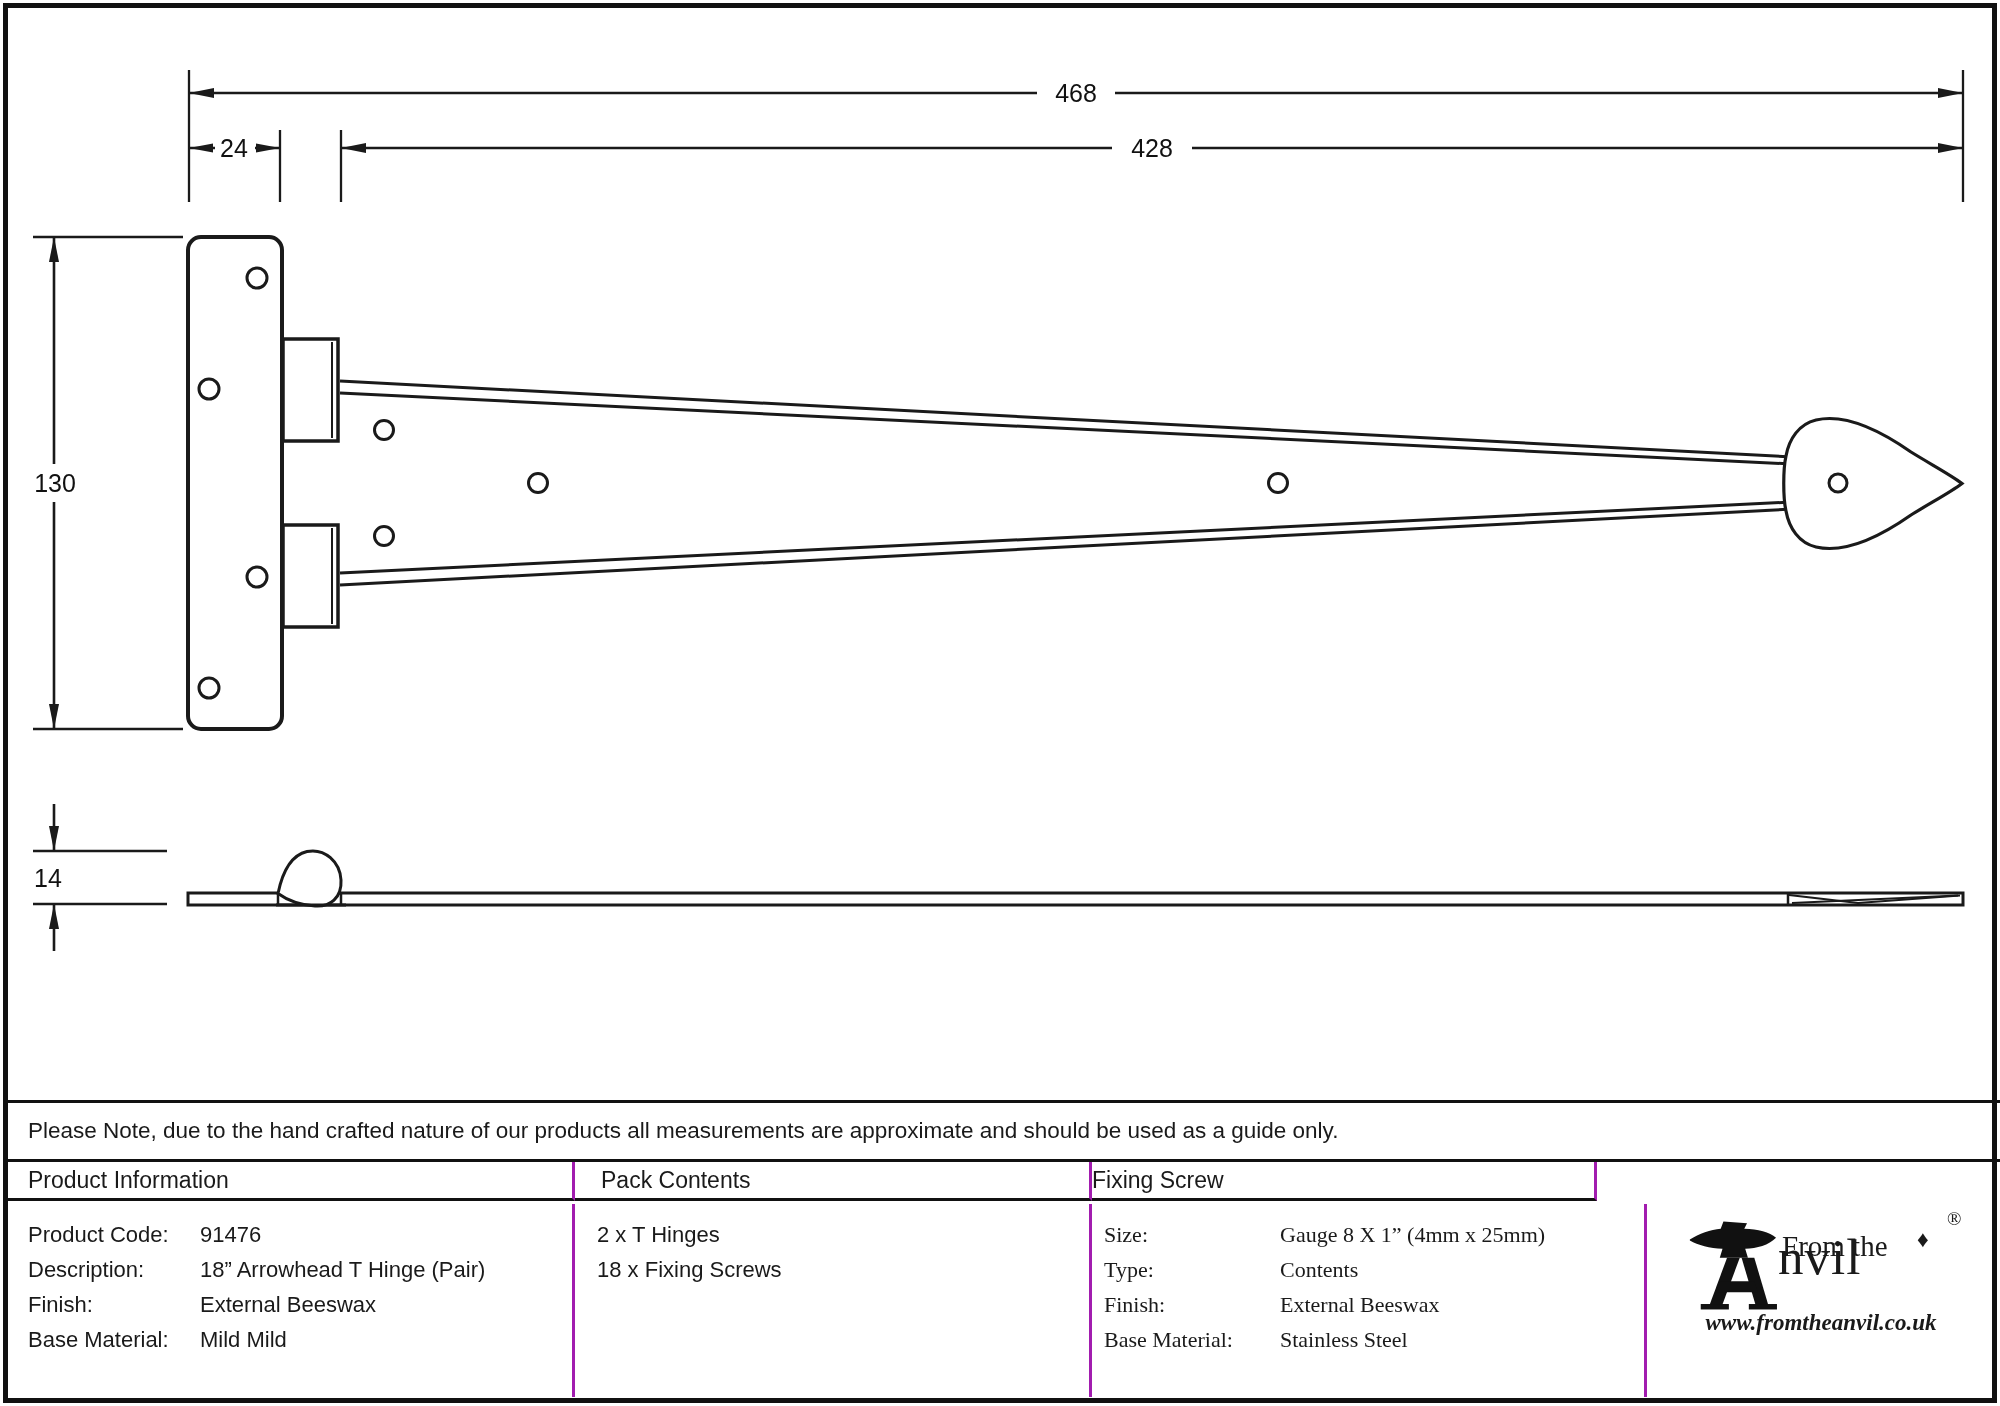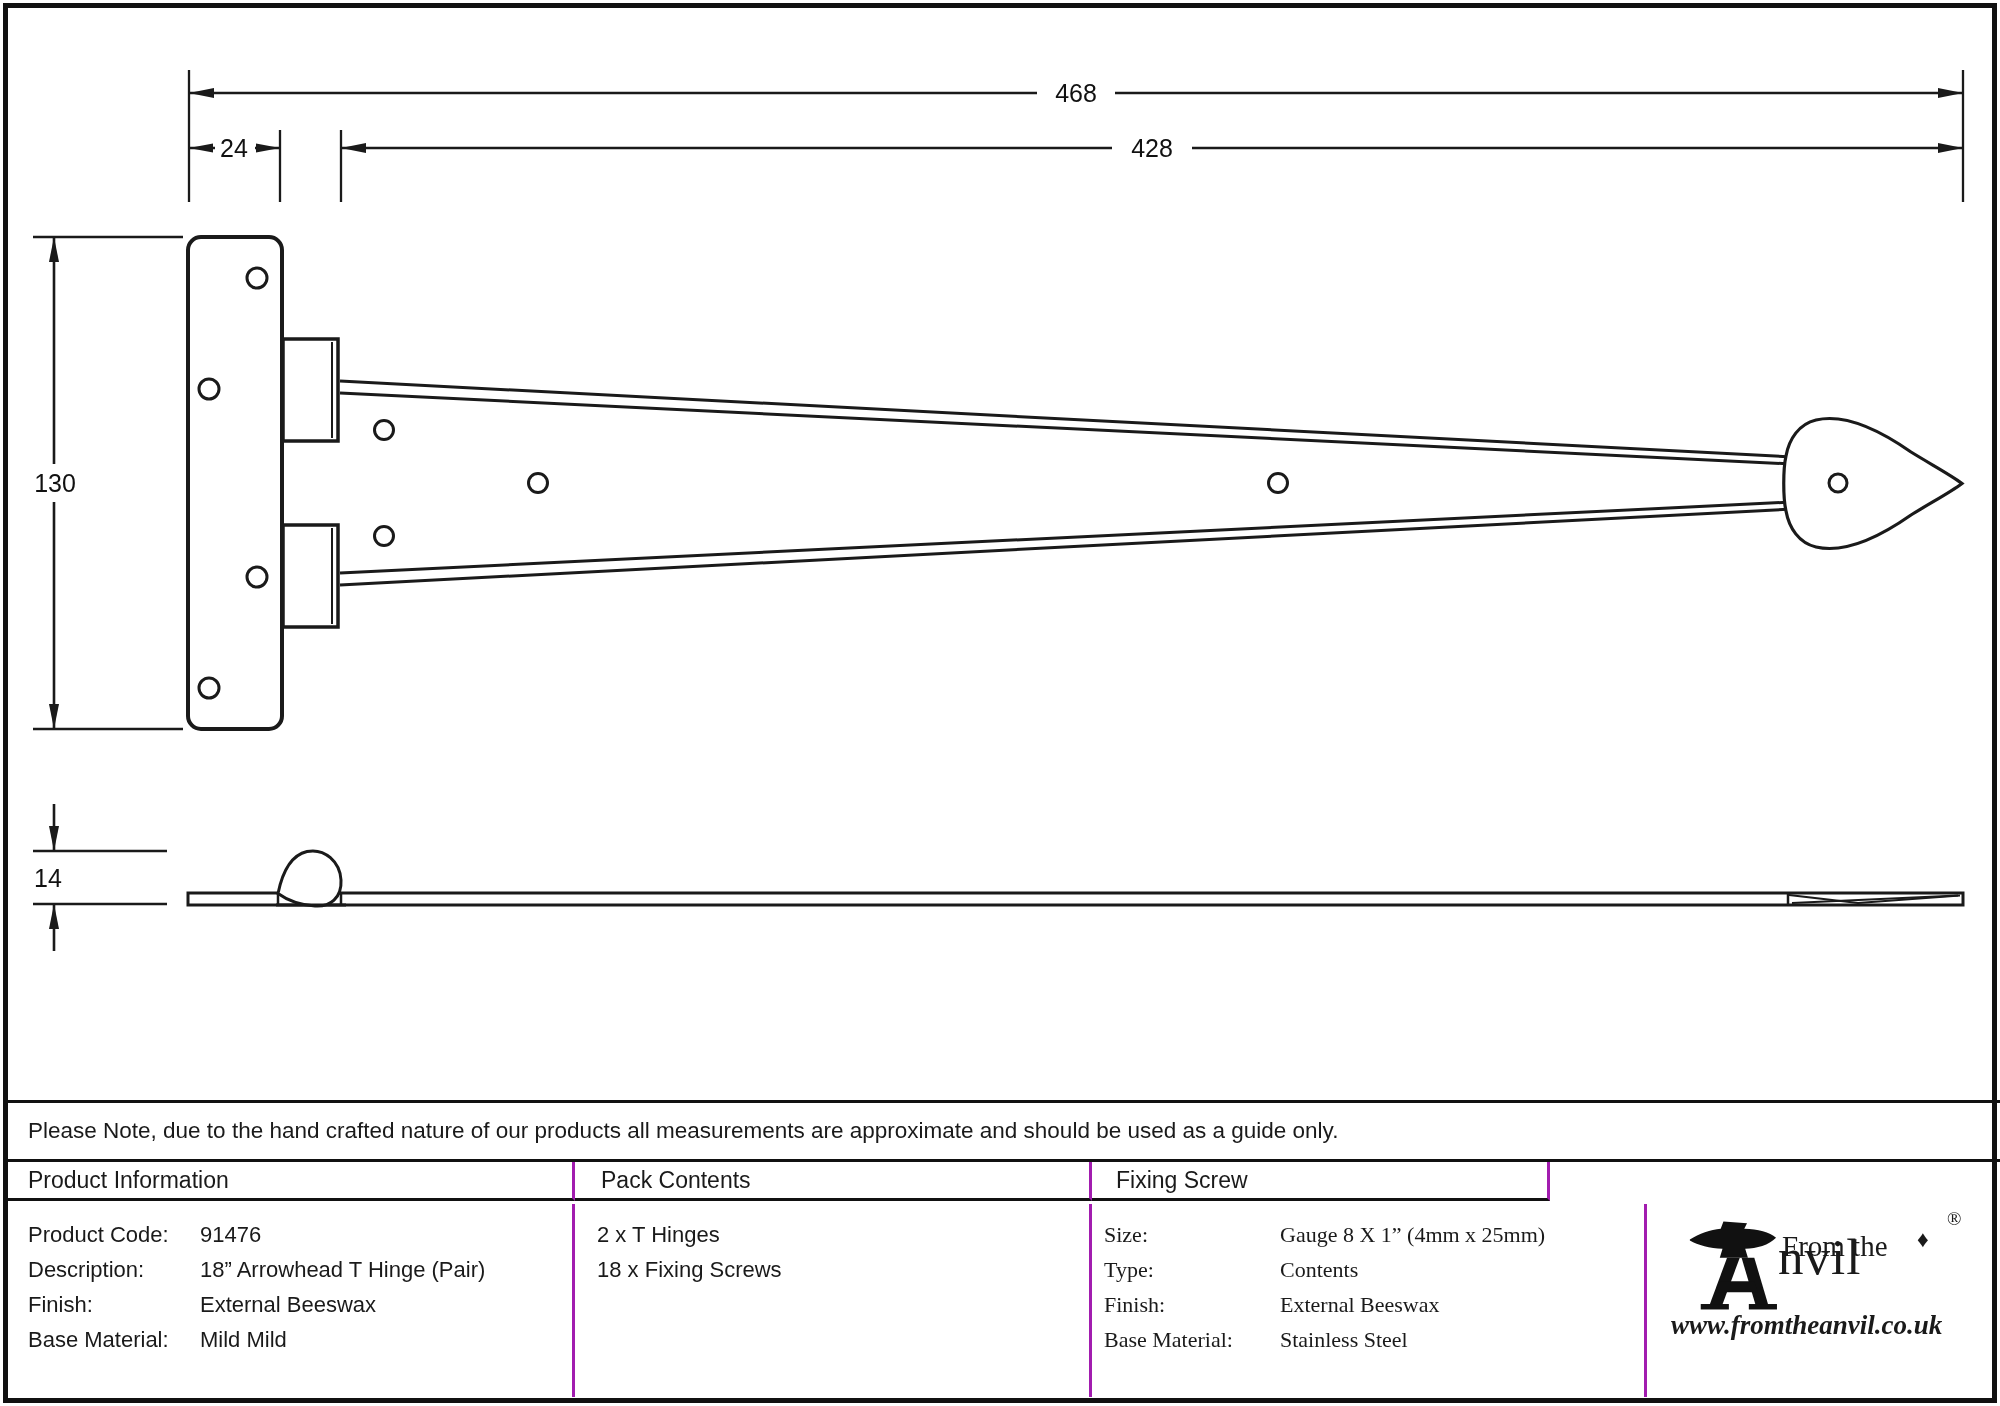--- a/index.html
+++ b/index.html
@@ -17,21 +17,21 @@
   .fix .spec-label{flex:0 0 176px;}
   .pack-line{height:35px;display:flex;align-items:center;}
   
   .logo-cell{position:absolute;left:1647px;top:1162px;width:345px;height:235px;}
   .logo{position:absolute;left:38px;top:52px;width:280px;height:140px;}
   .anvil-glyph{position:absolute;left:0;top:2px;width:95px;height:98px;}
   .from-the{position:absolute;left:97px;top:16px;font-family:"Liberation Serif",serif;font-size:29px;white-space:nowrap;}
   .logo-diamond{position:absolute;left:232px;top:12px;font-size:23px;}
   .logo-reg{position:absolute;left:262px;top:-6px;font-size:19px;font-family:"Liberation Serif",serif;}
   .logo-nvil{position:absolute;left:93px;top:18px;font-family:"Liberation Serif",serif;font-size:51px;line-height:1;letter-spacing:1px;}
-  .logo-web{position:absolute;left:-14px;top:96px;width:300px;text-align:left;font-family:"Liberation Serif",serif;font-style:italic;font-weight:bold;font-size:27px;white-space:nowrap;}
+  .logo-web{position:absolute;left:-14px;top:96px;width:300px;text-align:center;font-family:"Liberation Serif",serif;font-style:italic;font-weight:bold;font-size:23px;white-space:nowrap;}
 </style>
 </head>
 <body>
 
 <div class="outer-border"></div>
 
 <svg width="2000" height="1406" viewBox="0 0 2000 1406" style="position:absolute;left:0;top:0;" stroke-linecap="butt">
 
   <g stroke="#1a1a1a" stroke-width="2.3" fill="none">
     <line x1="189" y1="70" x2="189" y2="202"></line>
@@ -138,21 +138,21 @@
 <div class="note-row">
   <span>Please Note, due to the hand crafted nature of our products all measurements are approximate and should be used as a guide only.</span>
 </div>
 
 <div class="hdr-cell bordered-right" style="left:8px;width:567px;padding-left:20px;">
   <span>Product Information</span>
 </div>
 <div class="hdr-cell bordered-right" style="left:575px;width:517px;padding-left:26px;">
   <span>Pack Contents</span>
 </div>
-<div class="hdr-cell bordered-right" style="left:1092px;width:458px;padding-left:24px;">
+<div class="hdr-cell bordered-right" style="left:1092px;width:505px;">
   <span>Fixing Screw</span>
 </div>
 
 <div class="body-cell bordered-right" style="left:8px;width:567px;padding-left:20px;">
   <div class="spec-row">
     <span class="spec-label">Product Code:</span>
     <span class="spec-value">91476</span>
   </div>
   <div class="spec-row">
     <span class="spec-label">Description:</span>

